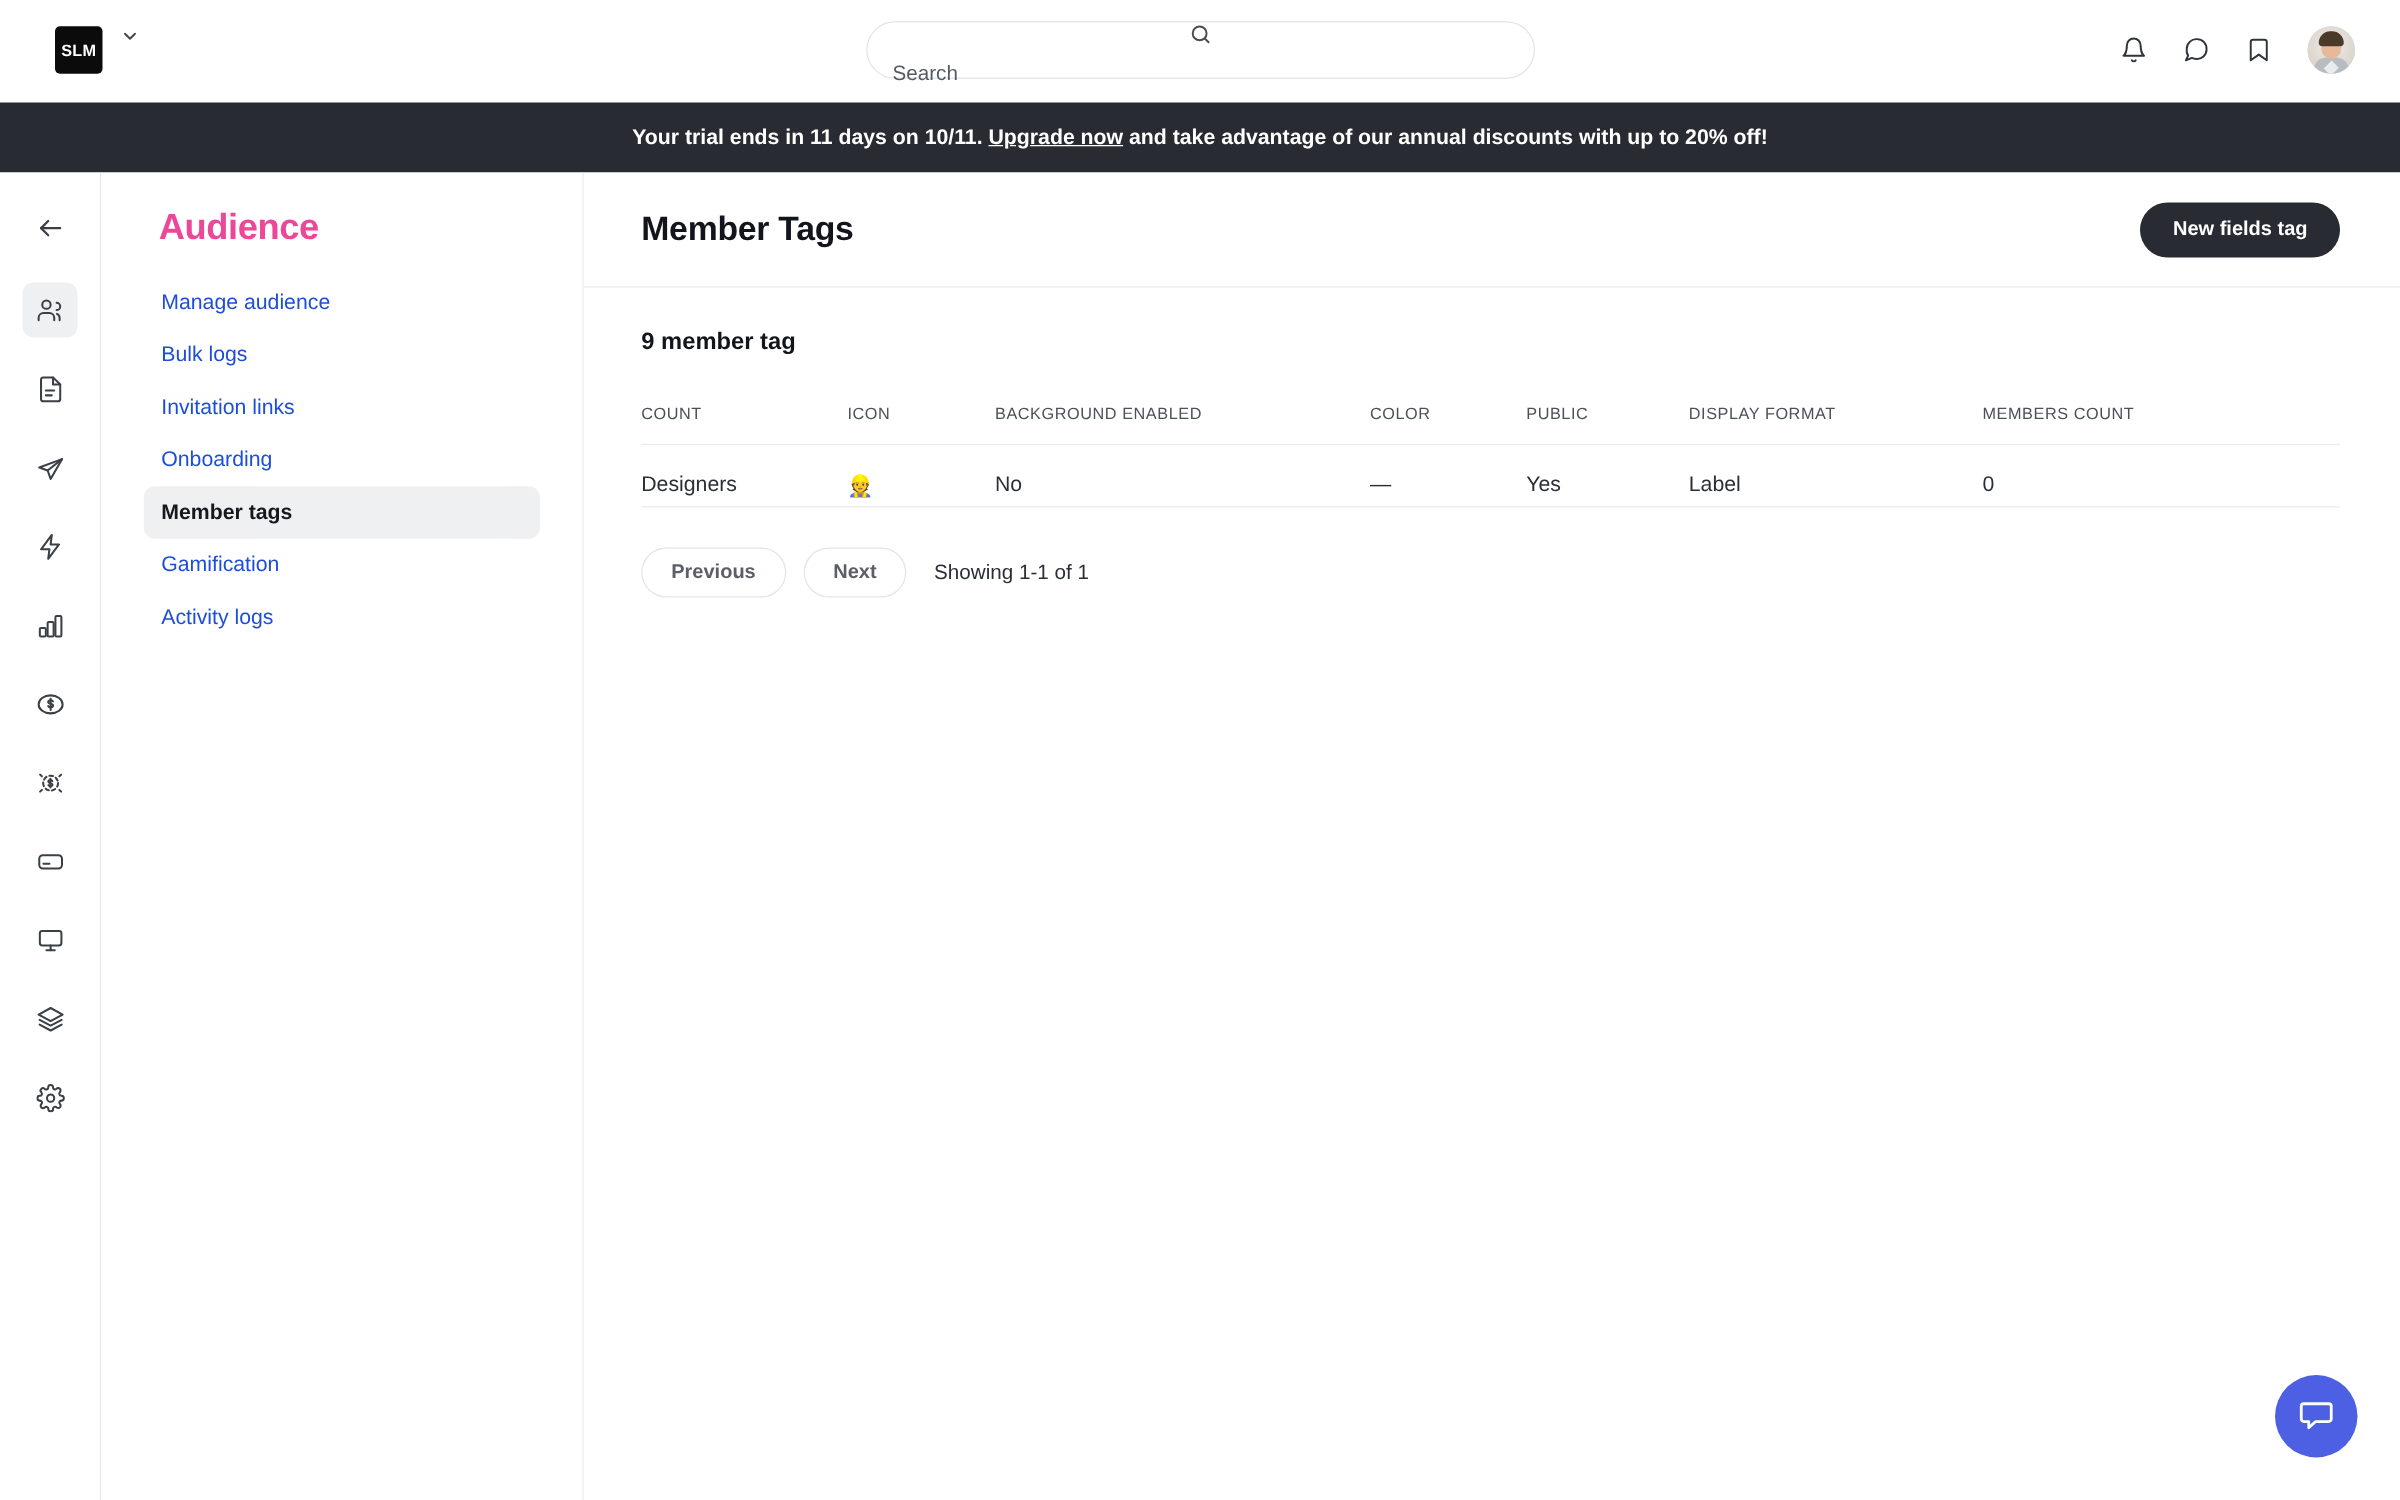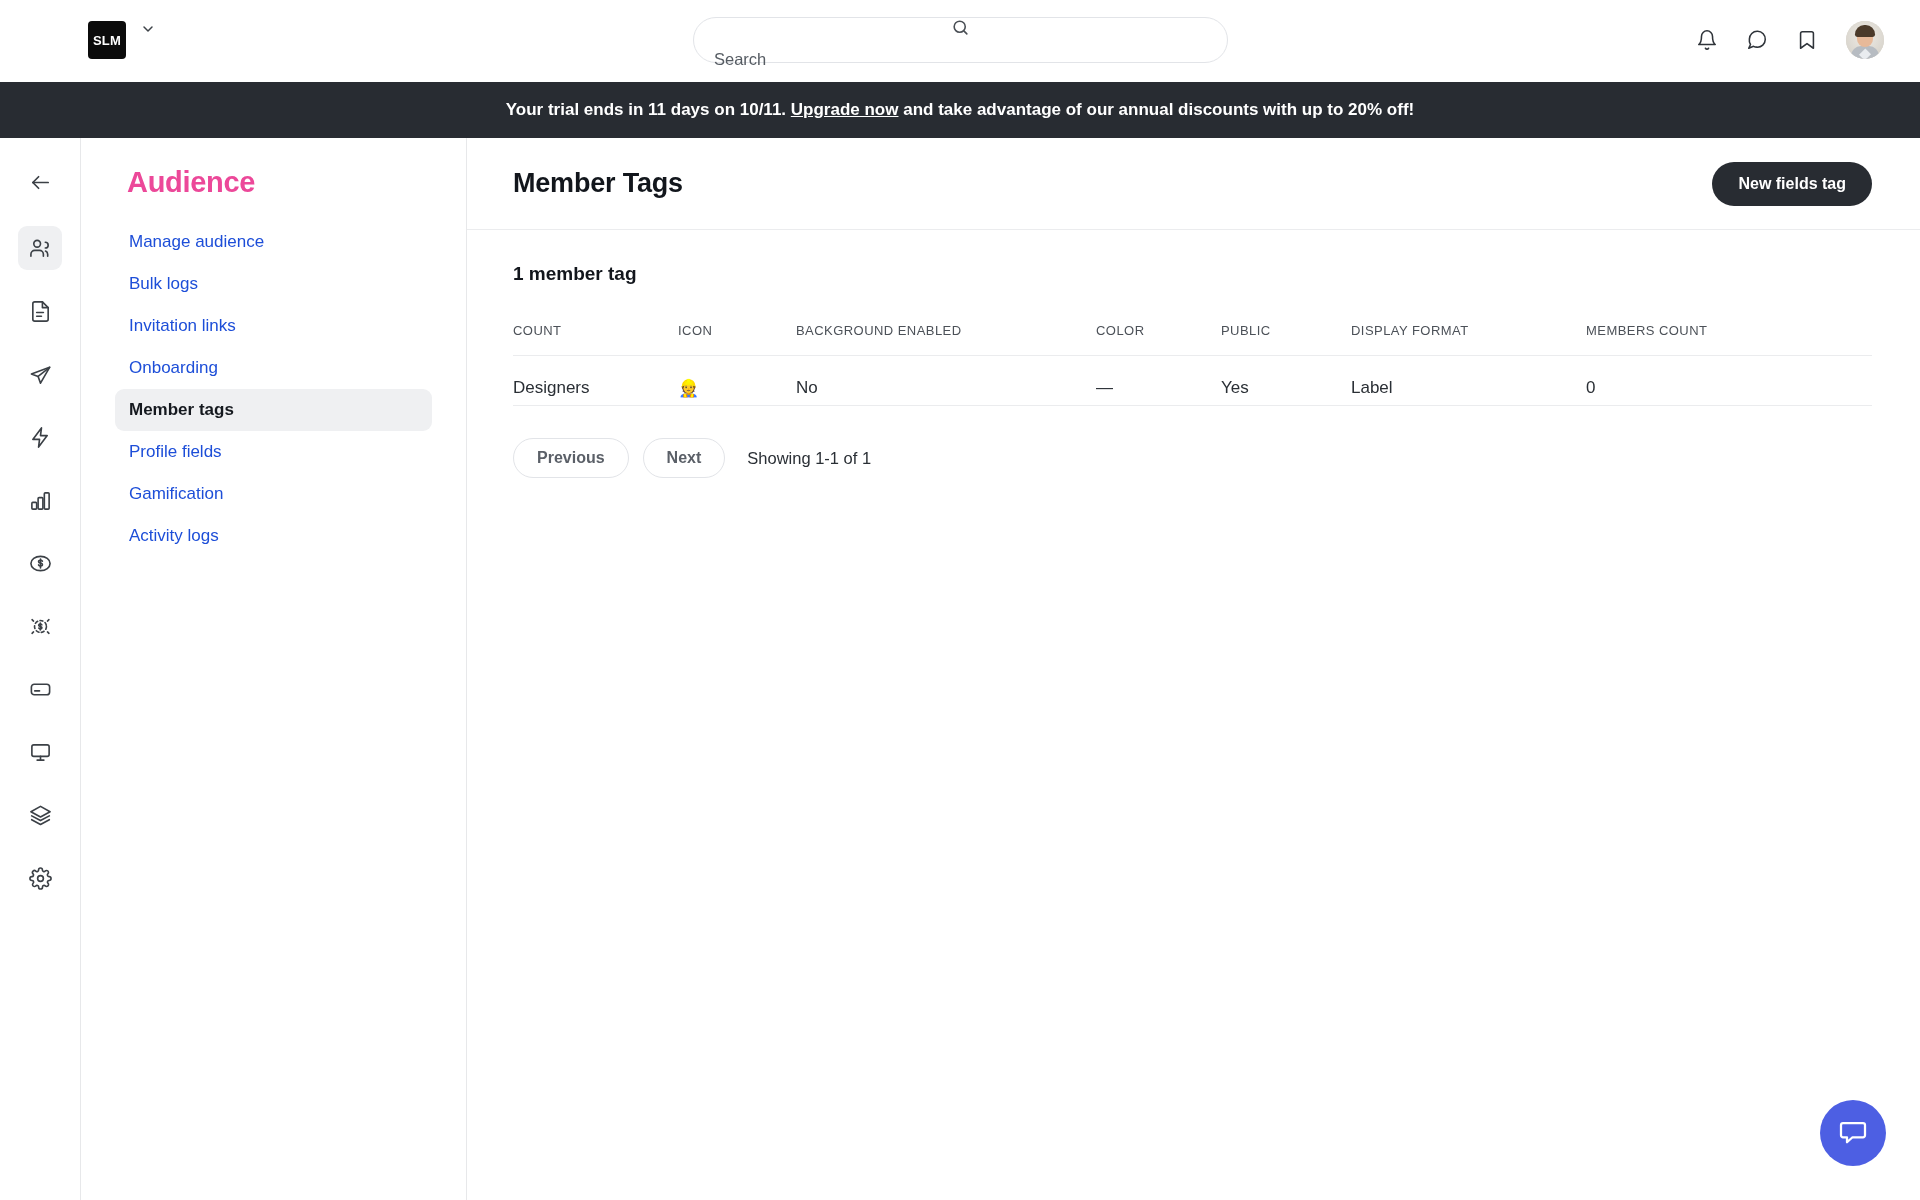--- a/index.html
+++ b/index.html
@@ -22,21 +22,20 @@
     display: flex;
     align-items: center;
   }
 
   .logo-group {
     position: absolute;
     left: 44px;
     display: flex;
     align-items: flex-start;
     gap: 14px;
-    margin-left: 44px;
   }
   .logo-box {
     width: 38px; height: 38px;
     background: #0b0b0b;
     border-radius: 4px;
     display: flex;
     align-items: center;
     justify-content: center;
     color: #ffffff;
     font-size: 13px;
@@ -429,35 +428,34 @@
 </div>
 
 <div class="subnav">
   <h1 class="subnav-title">Audience</h1>
   <ul class="subnav-list">
     <li class="subnav-item">Manage audience</li>
     <li class="subnav-item">Bulk logs</li>
     <li class="subnav-item">Invitation links</li>
     <li class="subnav-item">Onboarding</li>
     <li class="subnav-item active">Member tags</li>
-    <li class="subnav-item">Profile fields</li>
     <li class="subnav-item">Gamification</li>
     <li class="subnav-item">Activity logs</li>
   </ul>
 </div>
 
 <div class="main">
 
   <div class="main-head">
     <span class="main-title">Member Tags</span>
     <button class="btn-primary">New fields tag</button>
   </div>
 
   <div class="main-body">
-    <div class="count-label">1 member tag</div>
+    <div class="count-label">9 member tag</div>
 
     <table class="tags">
       <thead>
         <tr>
           <th class="col-name">COUNT</th>
           <th class="col-icon">ICON</th>
           <th class="col-bg">BACKGROUND ENABLED</th>
           <th class="col-color">COLOR</th>
           <th class="col-public">PUBLIC</th>
           <th class="col-format">DISPLAY FORMAT</th>

